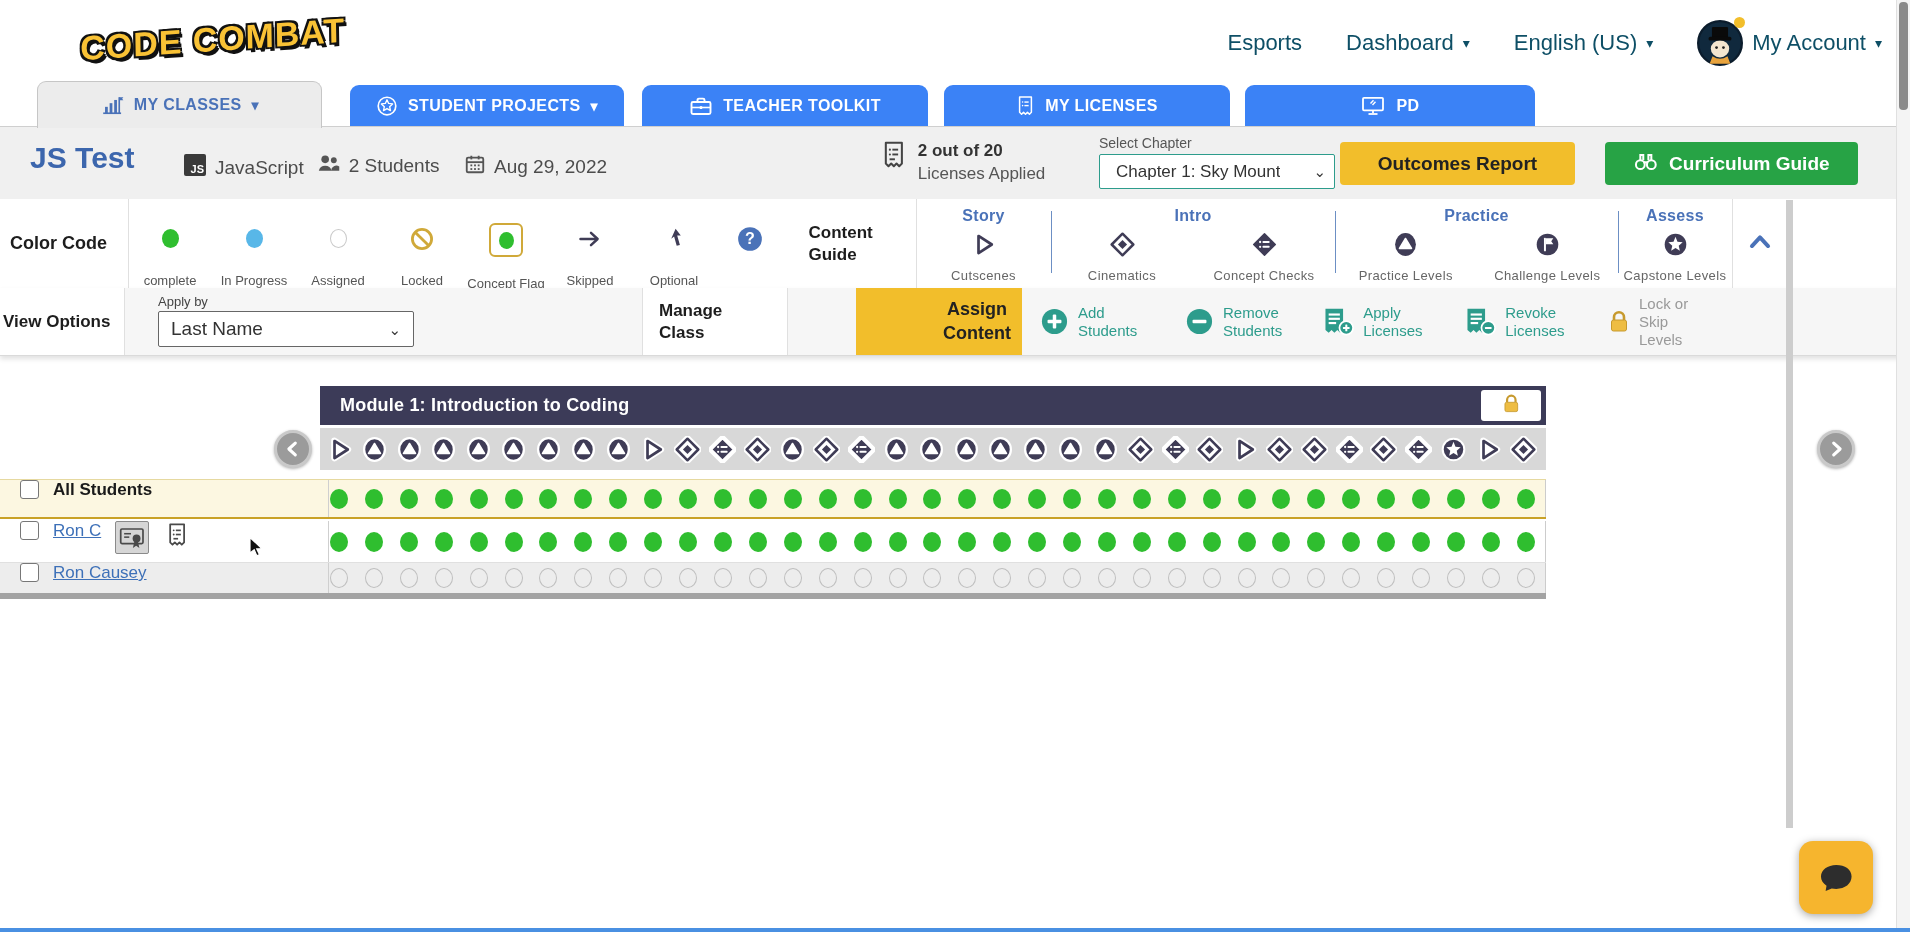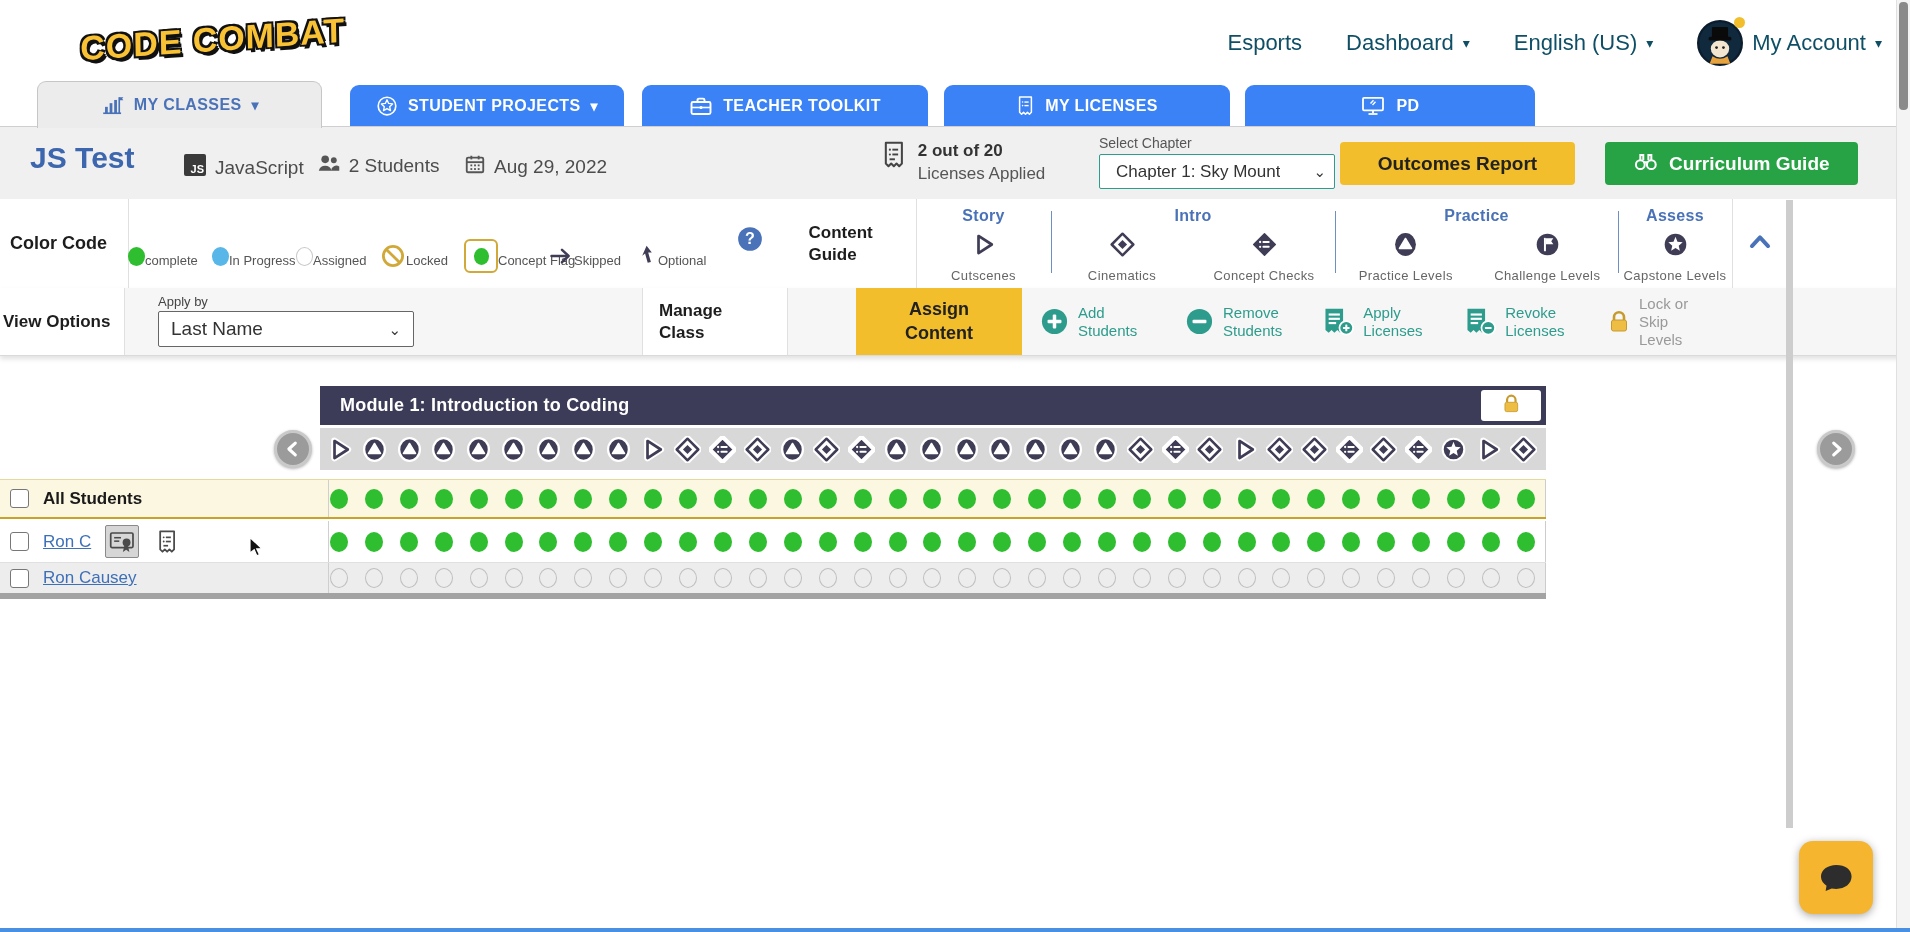--- a/index.html
+++ b/index.html
@@ -39,21 +39,21 @@
     font-weight:bold;font-size:19px;color:#222;cursor:pointer;}
   .btn-green{position:absolute;background:#27a345;border-radius:4px;display:flex;align-items:center;justify-content:center;
     gap:10px;font-weight:bold;font-size:19px;color:#fff;cursor:pointer;}
   
   .ccrow{position:absolute;left:0;top:199px;width:1910px;height:89px;background:#fff;border-bottom:1px solid #e3e3e3;}
   .vorow{position:absolute;left:0;top:288px;width:1910px;height:67px;background:#f6f6f6;
          border-bottom:1px solid #dadada;box-shadow:0 3px 5px rgba(0,0,0,.12);}
   .labelcell{position:absolute;left:0;top:0;bottom:0;background:#fff;border-right:1px solid #e0e0e0;
              display:flex;align-items:center;font-weight:bold;color:#1d1d1d;}
   .legend{position:absolute;left:128px;top:0;height:100%;display:flex;}
-  .legend-item{width:84px;display:flex;flex-direction:row;align-items:center;padding-top:25px;}
+  .legend-item{width:84px;display:flex;flex-direction:column;align-items:center;padding-top:25px;gap:11px;}
   .legend-item .ic{height:32px;display:flex;align-items:center;justify-content:center;}
   .legend-item .lb{margin-top:9px;font-size:13px;color:#555;white-space:nowrap;}
   .dot{width:17px;height:19px;border-radius:50%;}
   .cf-box{width:30px;height:30px;border:2px solid #d0a939;border-radius:6px;display:flex;align-items:center;justify-content:center;}
   .cg-cell{position:absolute;left:783px;width:133px;top:0;bottom:0;border-right:1px solid #e0e0e0;
            display:flex;align-items:center;justify-content:center;font-weight:bold;font-size:17px;color:#1d1d1d;
            text-align:left;line-height:1.25;}
   .groups{position:absolute;left:916px;top:0;width:816px;height:100%;display:flex;}
   .group{display:flex;flex-direction:column;padding-top:8px;}
   .group-title{font-size:16px;font-weight:bold;color:#4a72b8;text-align:center;letter-spacing:.3px;}
@@ -64,38 +64,38 @@
   .collapse-cell{position:absolute;left:1732px;width:54px;top:0;bottom:0;border-left:1px solid #e0e0e0;background:#fff;
                  display:flex;align-items:center;justify-content:center;cursor:pointer;}
   .sortwrap{position:absolute;left:158px;top:6px;}
   .sort-label{font-size:13px;color:#444;}
   .sort-select{margin-top:2px;width:230px;height:34px;border:1px solid #666;background:#fff;border-radius:2px;
     display:flex;align-items:center;justify-content:space-between;padding:0 12px;font-size:19px;color:#333;cursor:pointer;}
   .manage-cell{position:absolute;left:642px;width:128px;top:0;bottom:0;background:#fff;border-left:1px solid #e0e0e0;
     border-right:1px solid #e0e0e0;display:flex;align-items:center;padding-left:16px;font-weight:bold;font-size:17px;
     line-height:1.25;color:#1d1d1d;cursor:pointer;}
   .assign-btn{position:absolute;left:856px;width:166px;top:0;bottom:0;background:#f2be2b;display:flex;align-items:center;
-    justify-content:center;text-align:center;font-weight:bold;font-size:18px;line-height:1.3;color:#222;cursor:pointer;}
+    justify-content:flex-end;text-align:center;font-weight:bold;font-size:18px;line-height:1.3;color:#222;cursor:pointer;}
   .action{position:absolute;top:0;bottom:0;display:flex;align-items:center;gap:9px;cursor:pointer;}
   .action .lb{font-size:15px;color:#2d9c8c;line-height:1.2;}
   .action .lb.gray{color:#999;}
   
   .modulebar{position:absolute;left:320px;top:386px;width:1226px;height:39px;background:#3c3b58;display:flex;
              align-items:center;}
   .module-title{margin-left:20px;font-size:18px;font-weight:bold;color:#fff;letter-spacing:.2px;}
   .module-lockbox{position:absolute;right:5px;top:4px;width:60px;height:31px;background:#fff;border-radius:3px;
                   display:flex;align-items:center;justify-content:center;cursor:pointer;}
   .strip{position:absolute;left:320px;top:428px;width:1226px;height:42px;background:#d8d8d8;display:flex;
          align-items:center;justify-content:space-between;padding:0 9px 0 6px;box-sizing:border-box;}
   .strip .lvl{width:27px;height:27px;display:flex;align-items:center;justify-content:center;cursor:pointer;}
   .navbtn{position:absolute;width:38px;height:38px;border-radius:50%;background:#9b9b9b;border:3px solid #c9c9c9;
           box-sizing:border-box;display:flex;align-items:center;justify-content:center;cursor:pointer;
           box-shadow:0 1px 3px rgba(0,0,0,.3);}
   .srow{position:absolute;left:0;width:1546px;display:flex;box-sizing:border-box;}
-  .namecell{width:329px;display:flex;align-items:center;gap:14px;padding-left:10px;box-sizing:border-box;
+  .namecell{width:329px;display:flex;gap:14px;padding-left:20px;box-sizing:border-box;
             border-right:1px solid #cfcfcf;}
   .dotscell{flex:1;display:flex;align-items:center;justify-content:space-between;padding:0 10px 0 1px;
             border-right:1px solid #ccc;box-sizing:border-box;}
   .cb{width:17px;height:17px;background:#fff;border:1.5px solid #777;border-radius:3px;cursor:pointer;flex:none;}
   .sname-bold{font-size:17px;font-weight:bold;color:#1a1a1a;}
   .sname-link{font-size:17px;color:#3d70b8;text-decoration:underline;cursor:pointer;}
   .pdot{width:18px;height:20px;border-radius:50%;flex:none;}
   .pdot.complete{background:#2fbe2f;}
   .pdot.assigned{background:transparent;border:1.5px solid #bfbfbf;box-sizing:border-box;}
   .badge-btn{width:32px;height:31px;background:#d6d6d6;border:1px solid #8a8a8a;border-radius:2px;display:flex;

